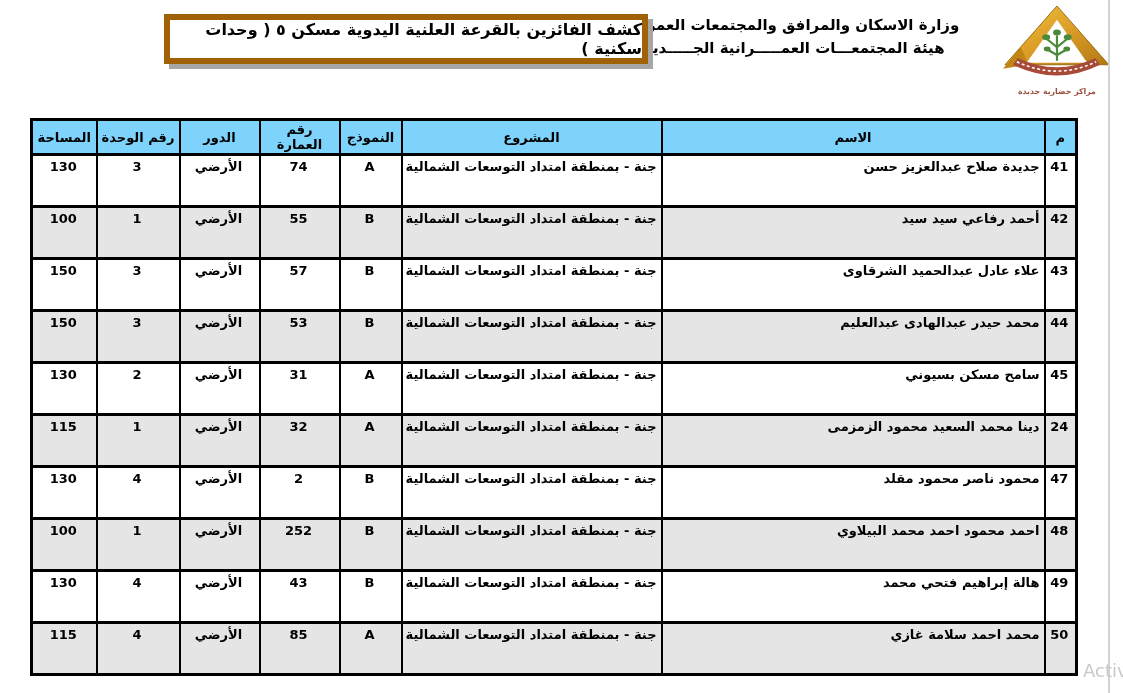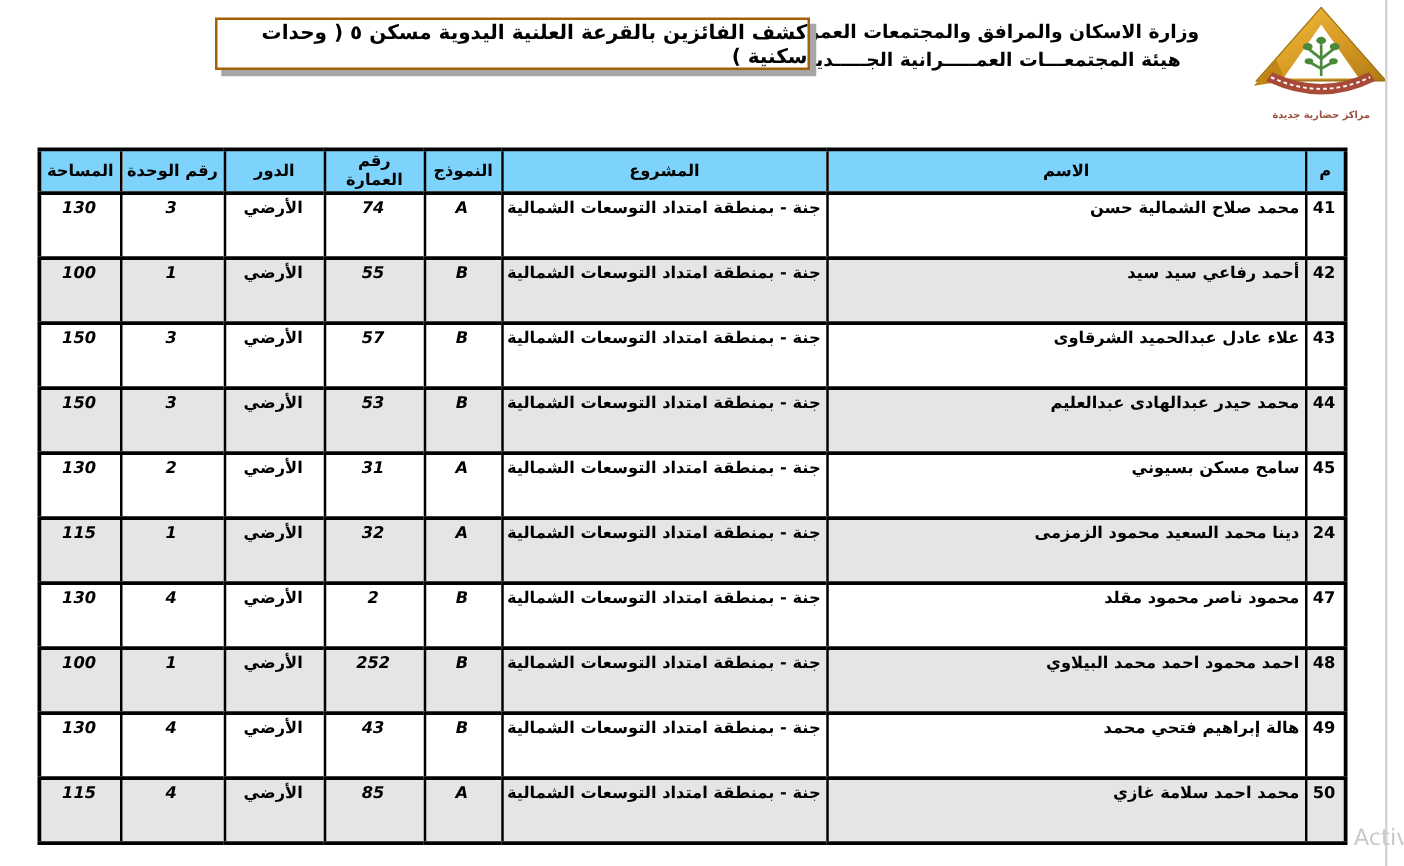--- a/index.html
+++ b/index.html
@@ -4,36 +4,36 @@
 <style>
   html,body{margin:0;padding:0;background:#fff;}
   body{font-family:"DejaVu Sans",sans-serif;width:1123px;height:693px;position:relative;overflow:hidden;direction:rtl;}
   .page{position:absolute;inset:0;background:#ffffff;}
 
   
   .ministry{position:absolute;top:14px;right:123px;width:420px;text-align:center;font-weight:bold;font-size:15px;line-height:23px;color:#000;}
   .logo{position:absolute;top:4px;right:14px;width:108px;height:96px;}
 
   
-  .box{position:absolute;background:#fff;border:2px solid #a16207;box-shadow:5px 5px 0 #a6a6a6;display:flex;align-items:center;justify-content:center;font-weight:bold;color:#000;}
+  .box{position:absolute;background:#fff;border:6px solid #a16207;box-shadow:5px 5px 0 #a6a6a6;display:flex;align-items:center;justify-content:center;font-weight:bold;color:#000;}
   .title1{top:14px;right:475px;width:472px;height:38px;font-size:16px;}
   .title2{top:68px;right:172px;width:768px;height:38px;font-size:19px;}
   .sidebox{top:68px;right:945px;width:133px;height:36px;font-size:15px;}
 
   
   table.winners{position:absolute;top:118px;right:45px;width:1045px;border-collapse:collapse;table-layout:fixed;direction:rtl;}
   table.winners th,table.winners td{border:2px solid #000;border-top-width:3px;border-bottom-width:3px;font-weight:bold;color:#000;overflow:hidden;}
   table.winners{border:3px solid #000;}
   table.winners th{height:26px;background:#7dd3fc;font-size:13px;text-align:center;vertical-align:middle;padding:1px 2px;}
   table.winners td{height:46px;vertical-align:top;padding:3px 4px 0 2px;font-size:13px;background:#fff;}
   tr.alt td{background:#e5e5e5;}
   td.c-no{text-align:center;font-size:14px;}
   td.c-name{text-align:right;}
   td.c-project{text-align:right;font-size:12.5px;}
-  td.c-model,td.c-building,td.c-unit,td.c-area{text-align:center;font-size:14px;font-style:italic;}
+  td.c-model,td.c-building,td.c-unit,td.c-area{text-align:center;font-size:14px;}
   td.c-floor{text-align:center;}
 
   
   .vline{position:absolute;top:0;right:13px;width:2px;height:693px;background:#d4d4d4;}
   .watermark{position:absolute;top:660px;right:0px;width:40px;font-size:18px;color:#c9c9c9;font-weight:normal;direction:ltr;white-space:nowrap;overflow:hidden;}
 </style>
 </head>
 <body>
 
 <div class="page">
@@ -96,21 +96,21 @@
         <th>النموذج</th>
         <th>رقم العمارة</th>
         <th>الدور</th>
         <th>رقم الوحدة</th>
         <th>المساحة</th>
       </tr>
     </thead>
     <tbody>
         <tr>
           <td class="c-no">41</td>
-          <td class="c-name">محمد صلاح الشمالية حسن</td>
+          <td class="c-name">جديدة صلاح عبدالعزيز حسن</td>
           <td class="c-project">جنة - بمنطقة امتداد التوسعات الشمالية</td>
           <td class="c-model">A</td>
           <td class="c-building">74</td>
           <td class="c-floor">الأرضي</td>
           <td class="c-unit">3</td>
           <td class="c-area">130</td>
         </tr>
         <tr class="alt">
           <td class="c-no">42</td>
           <td class="c-name">أحمد رفاعي سيد سيد</td>

